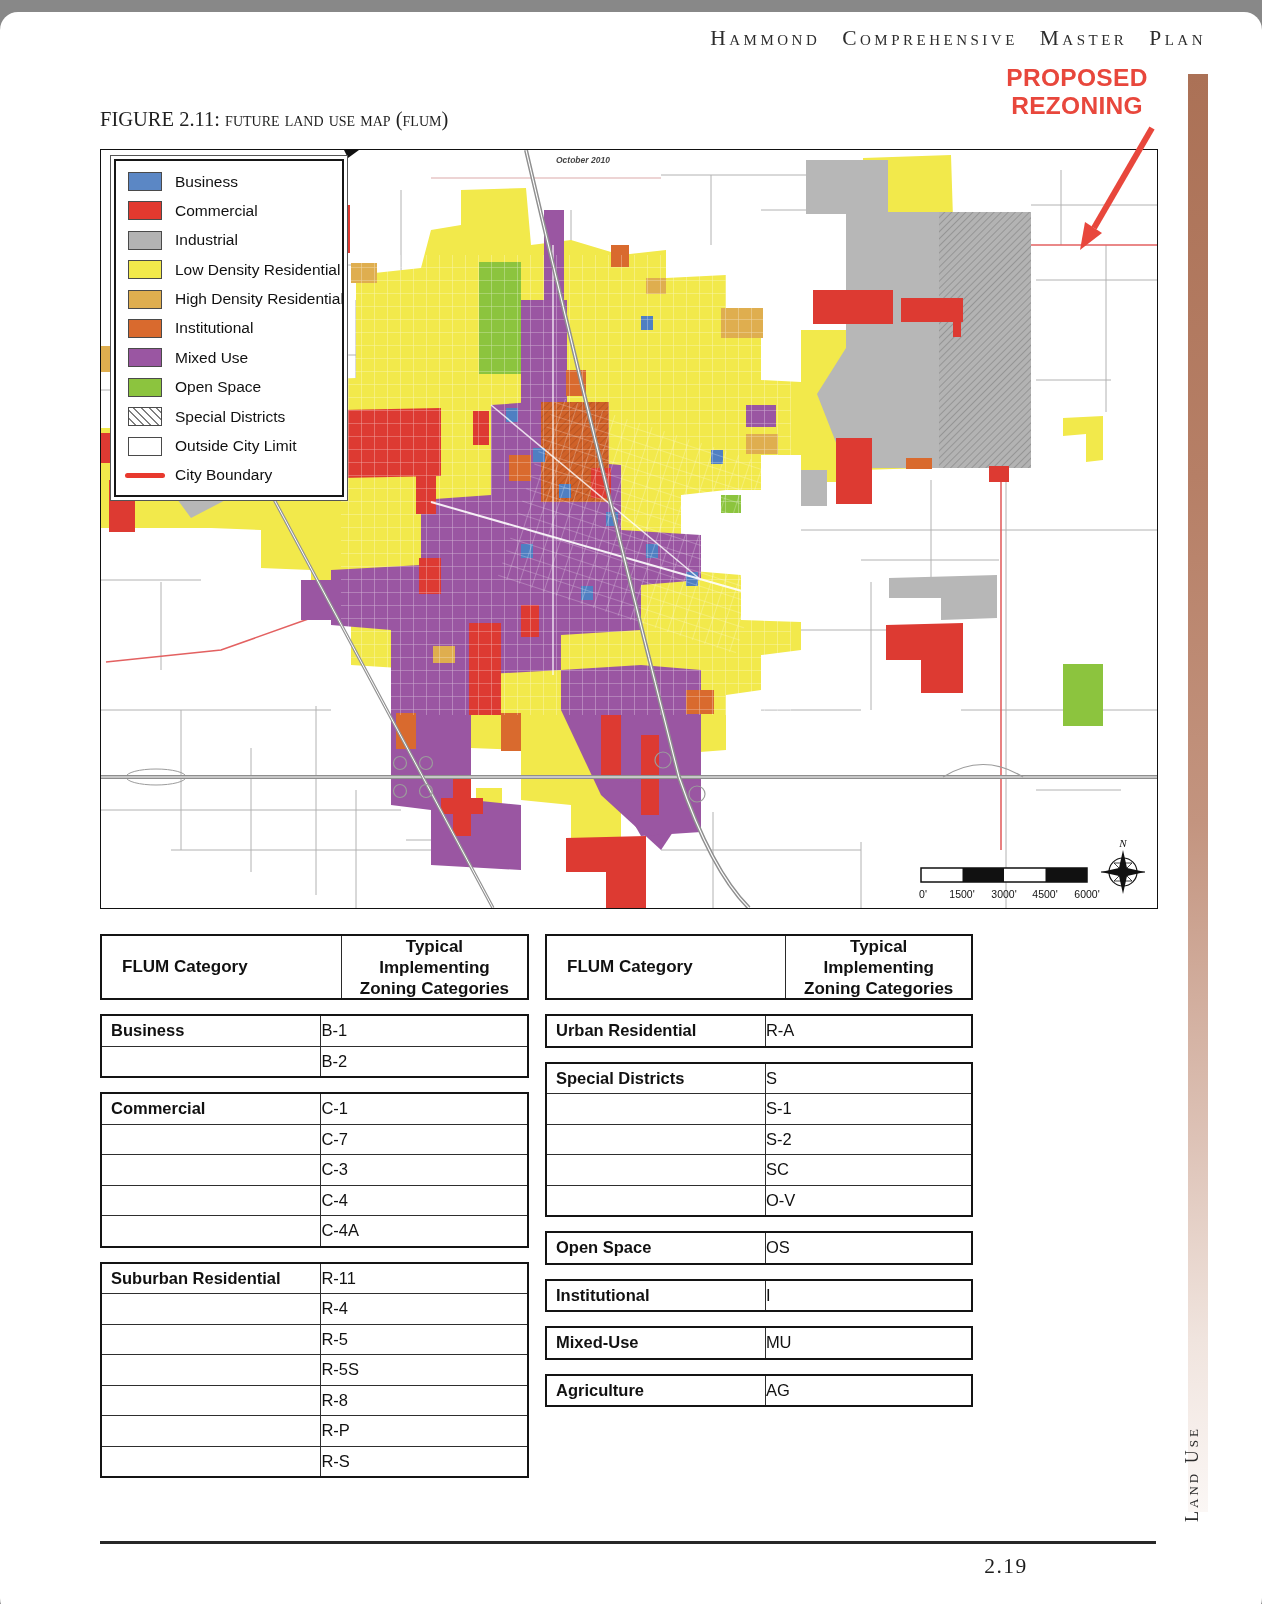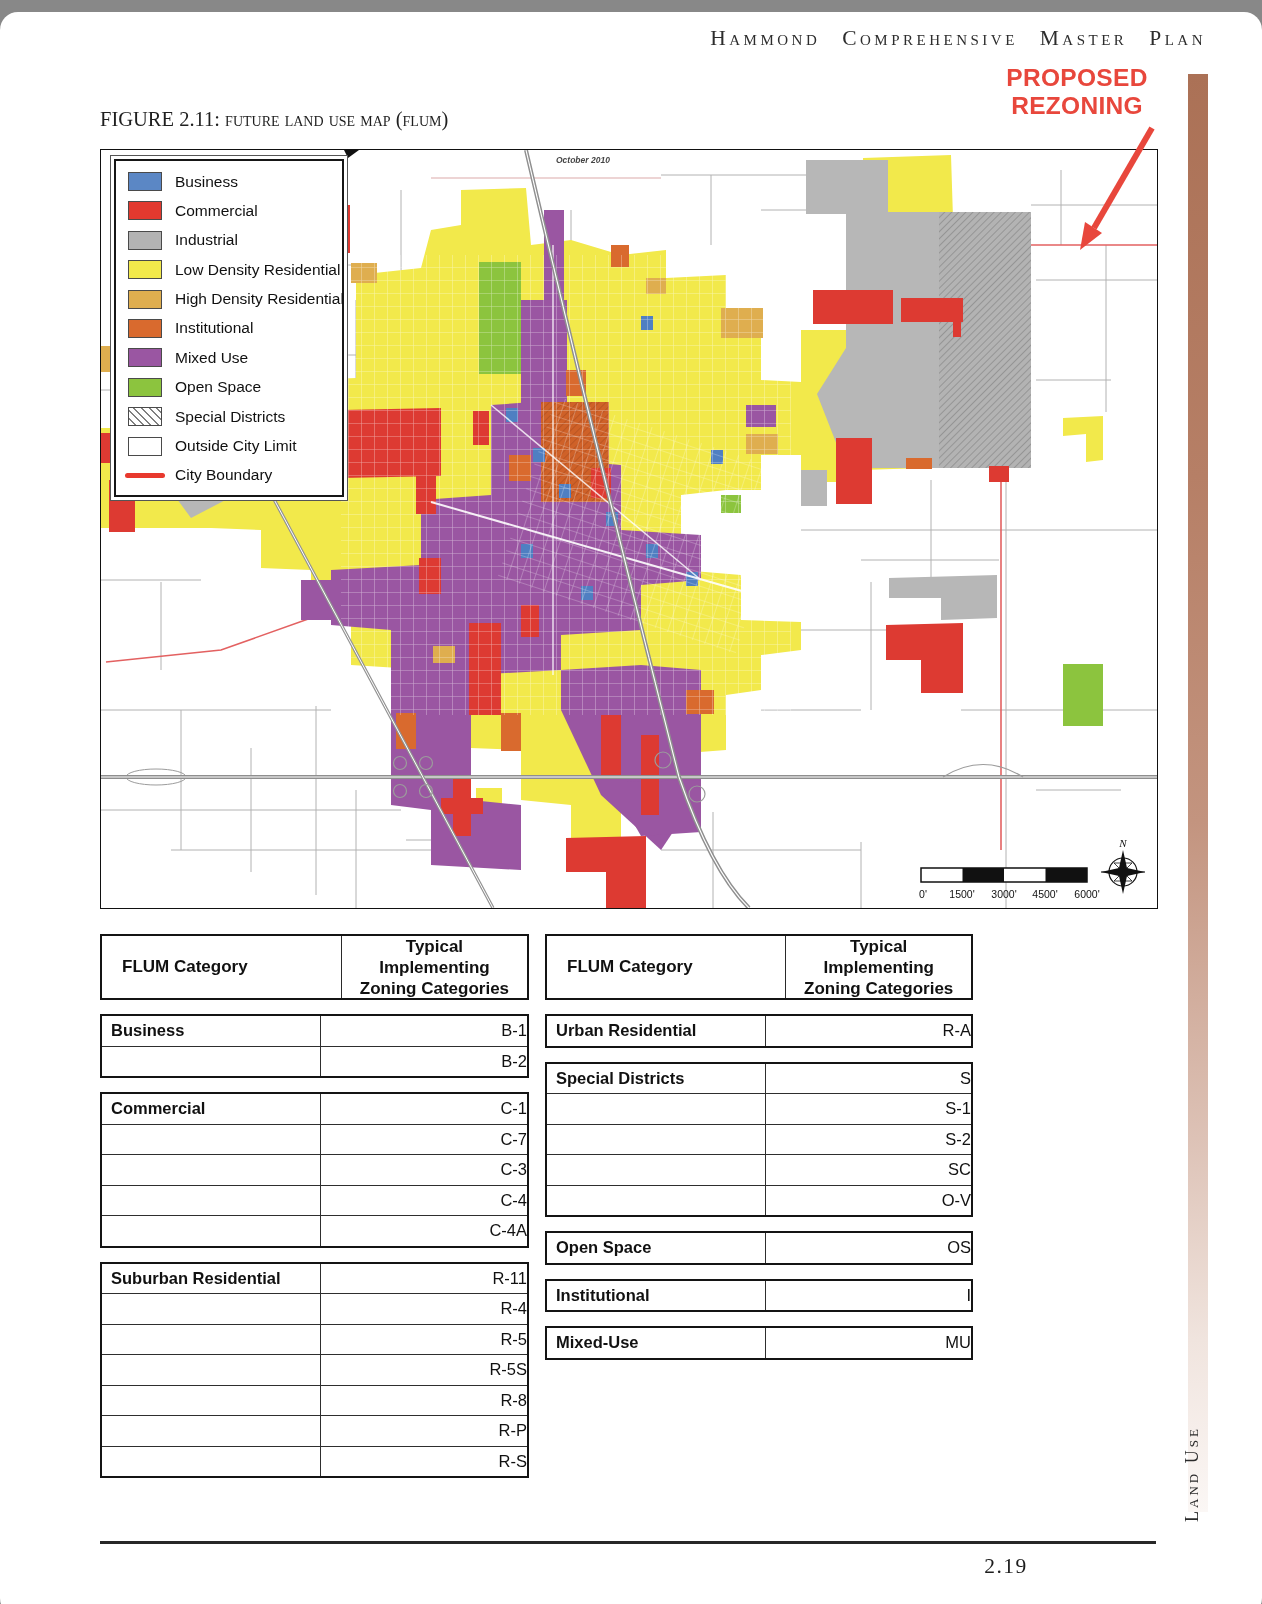--- a/index.html
+++ b/index.html
@@ -31,21 +31,21 @@
   #tleft{left:100px;width:429px;}
   #tright{left:545px;width:428px;}
   .thead{display:flex;border:2.3px solid #141414;height:66px;box-sizing:border-box;background:#fff;}
   .thc1{width:51.5%;border-right:1.6px solid #2a2a2a;display:flex;align-items:center;
         padding-left:20px;font-weight:bold;font-size:17px;color:#111;}
   .thc2{flex:1;display:flex;align-items:center;justify-content:center;text-align:center;
         font-weight:bold;font-size:17px;line-height:21px;padding:0 14px;color:#111;}
   table.zgroup{border-collapse:collapse;width:100%;border:2.3px solid #141414;background:#fff;}
   .zgroup td{border:1.4px solid #2e2e2e;height:29.5px;font-size:16.5px;padding:0;color:#111;}
   .zgroup td.cat{width:51.5%;font-weight:bold;padding-left:9px;}
-  .zgroup td.code{text-align:right;}
+  .zgroup td.code{text-align:left;}
   
   .sidebar-bar{position:absolute;left:1188px;top:62px;width:20px;height:1438px;
     background:linear-gradient(180deg,#ab7156 0%,#b67f66 28%,#c3947f 52%,#ddc2b6 74%,#f0e4de 88%,#fbf7f5 100%);}
   .land-use{position:absolute;left:1182px;top:1394px;height:116px;width:32px;
     writing-mode:vertical-rl;transform:rotate(180deg);font-family:"Liberation Serif",serif;
     font-variant:small-caps;font-size:18px;letter-spacing:3px;color:#2b2b2b;}
   .footer-line{position:absolute;left:100px;top:1529px;width:1056px;height:2.6px;background:#282828;}
   .page-num{position:absolute;left:856px;top:1542px;width:300px;text-align:center;
     font-family:"Liberation Serif",serif;font-size:21.5px;letter-spacing:1.5px;color:#1d1d1d;}
   svg text{font-family:"Liberation Sans",sans-serif;}
@@ -431,20 +431,28 @@
     </tbody>
       </table>
     <table class="zgroup">
         <tbody>
       <tr>
             <td class="cat">Mixed-Use</td>
             <td class="code">MU</td>
           </tr>
     </tbody>
       </table>
+    <table class="zgroup">
+        <tbody>
+      <tr>
+            <td class="cat">Agriculture</td>
+            <td class="code">AG</td>
+          </tr>
+    </tbody>
+      </table>
   </div>
 
   <div class="sidebar-bar"></div>
   <div class="land-use">Land Use</div>
 
   <div class="footer-line"></div>
   <div class="page-num">2.19</div>
 
 </div>
 

